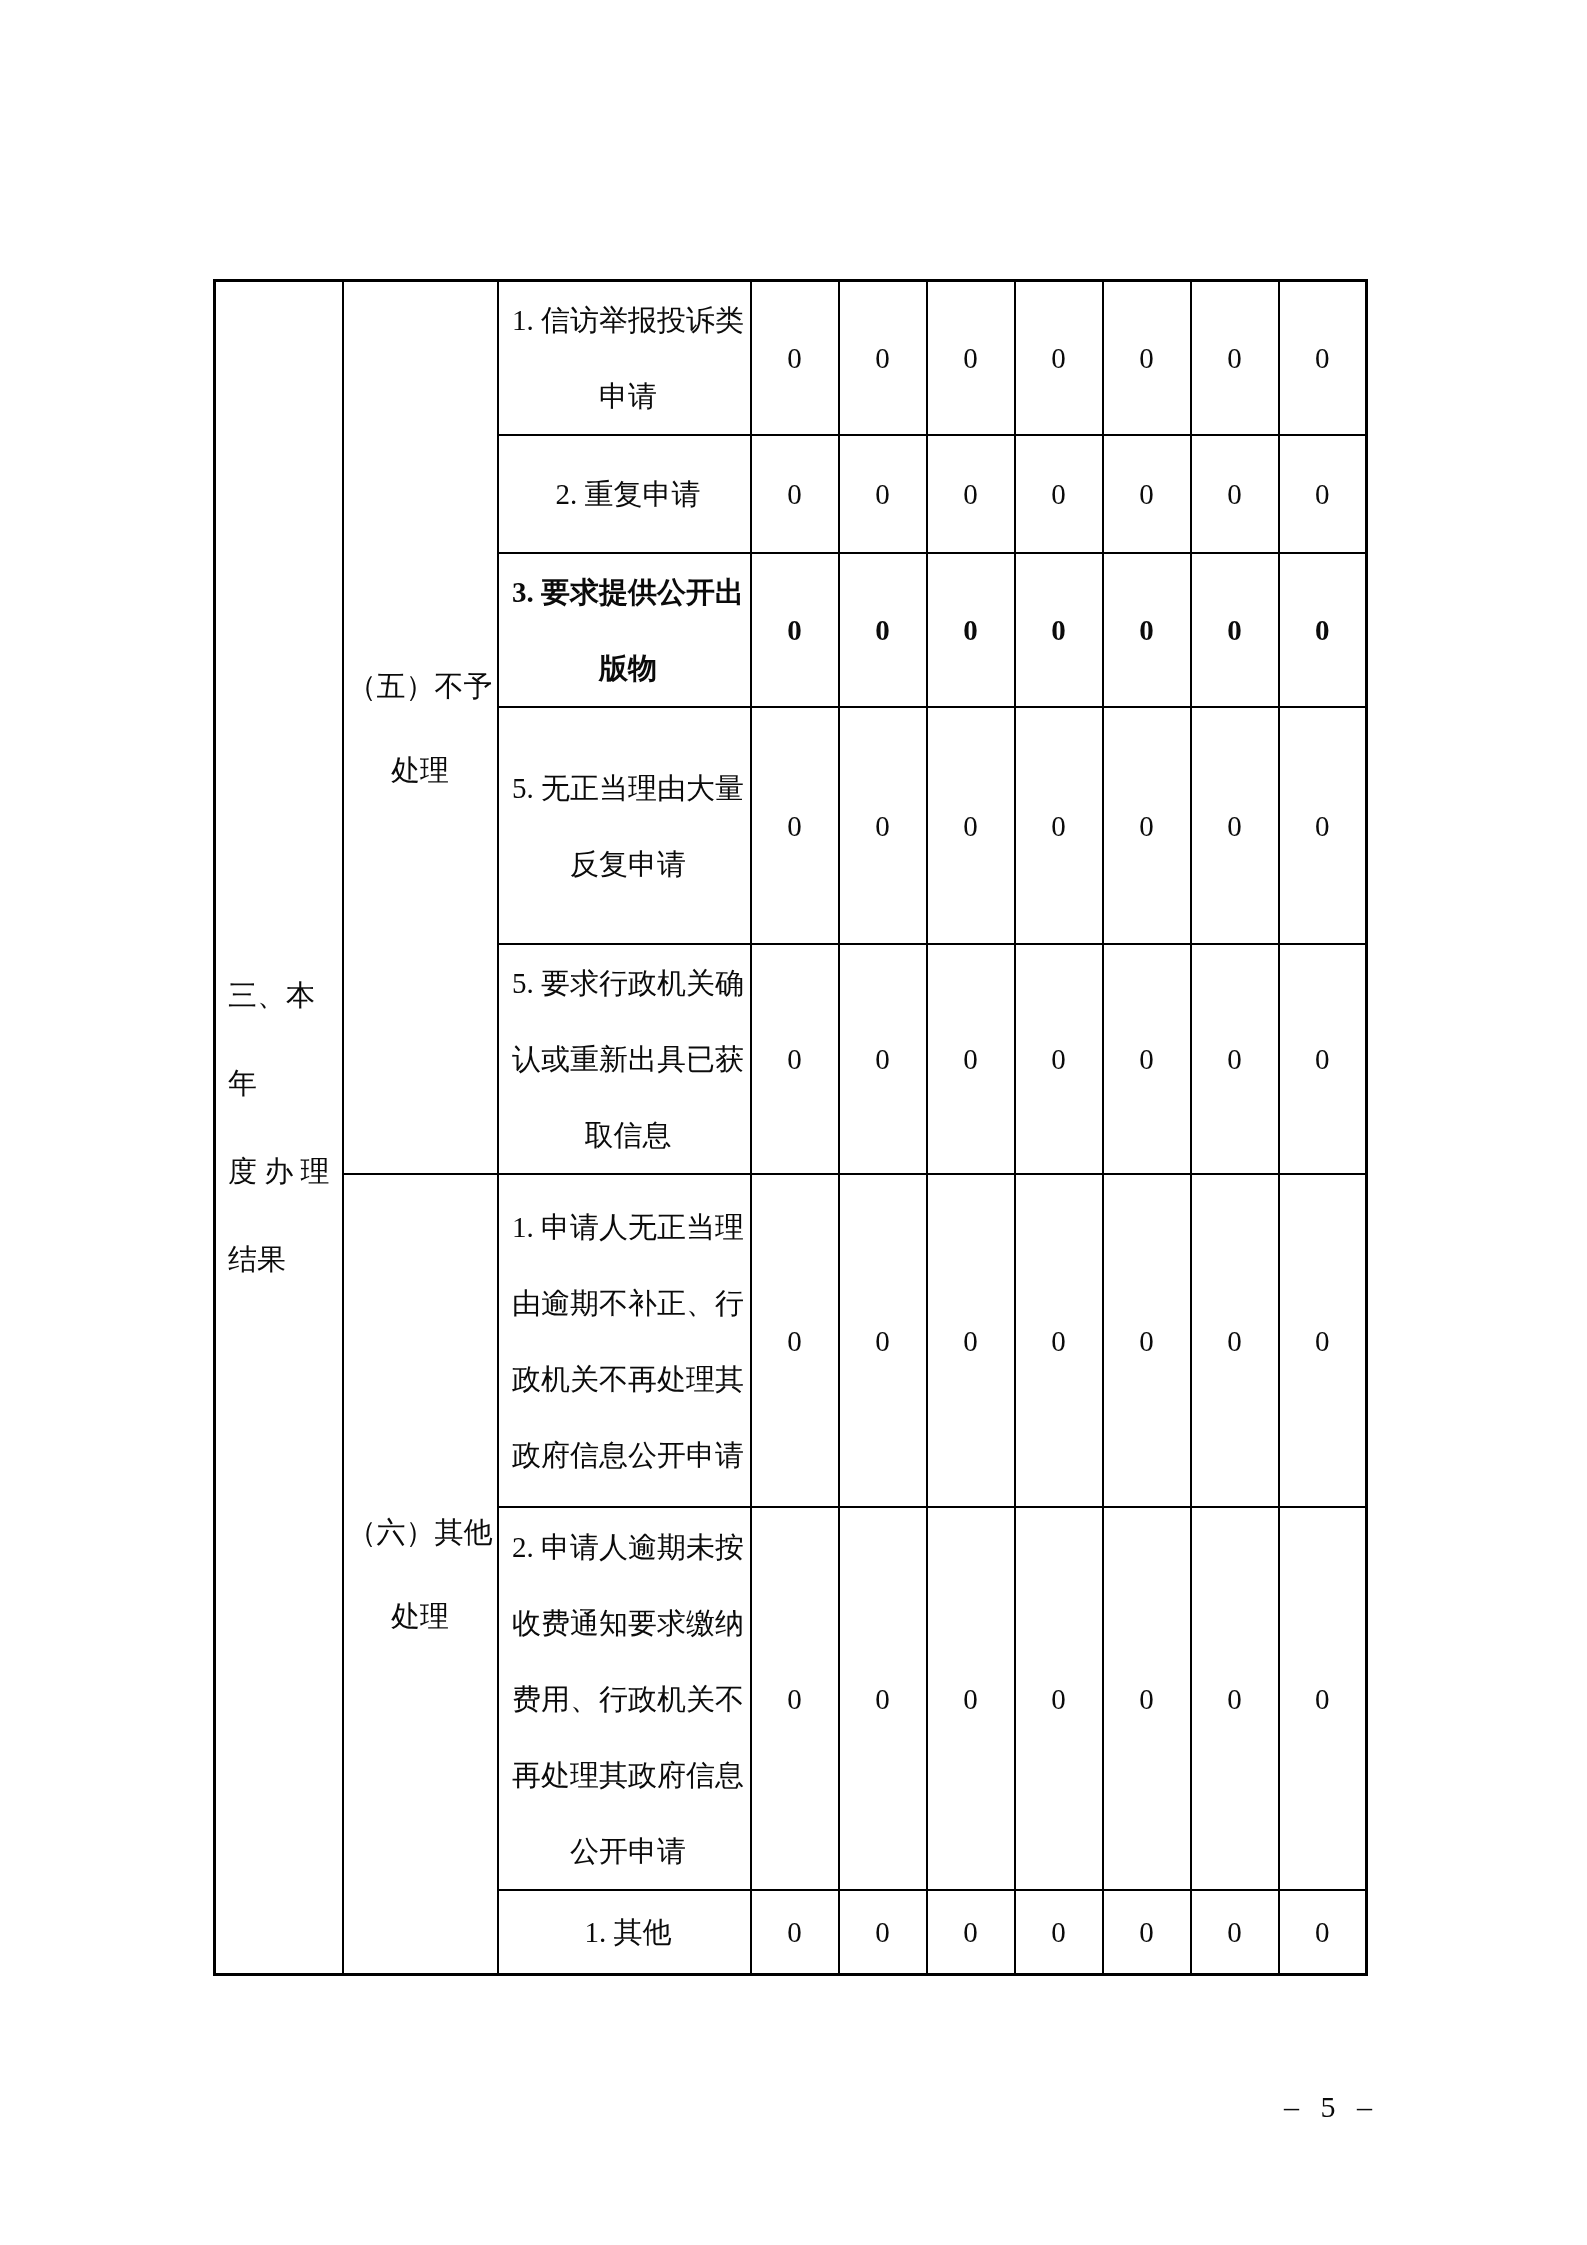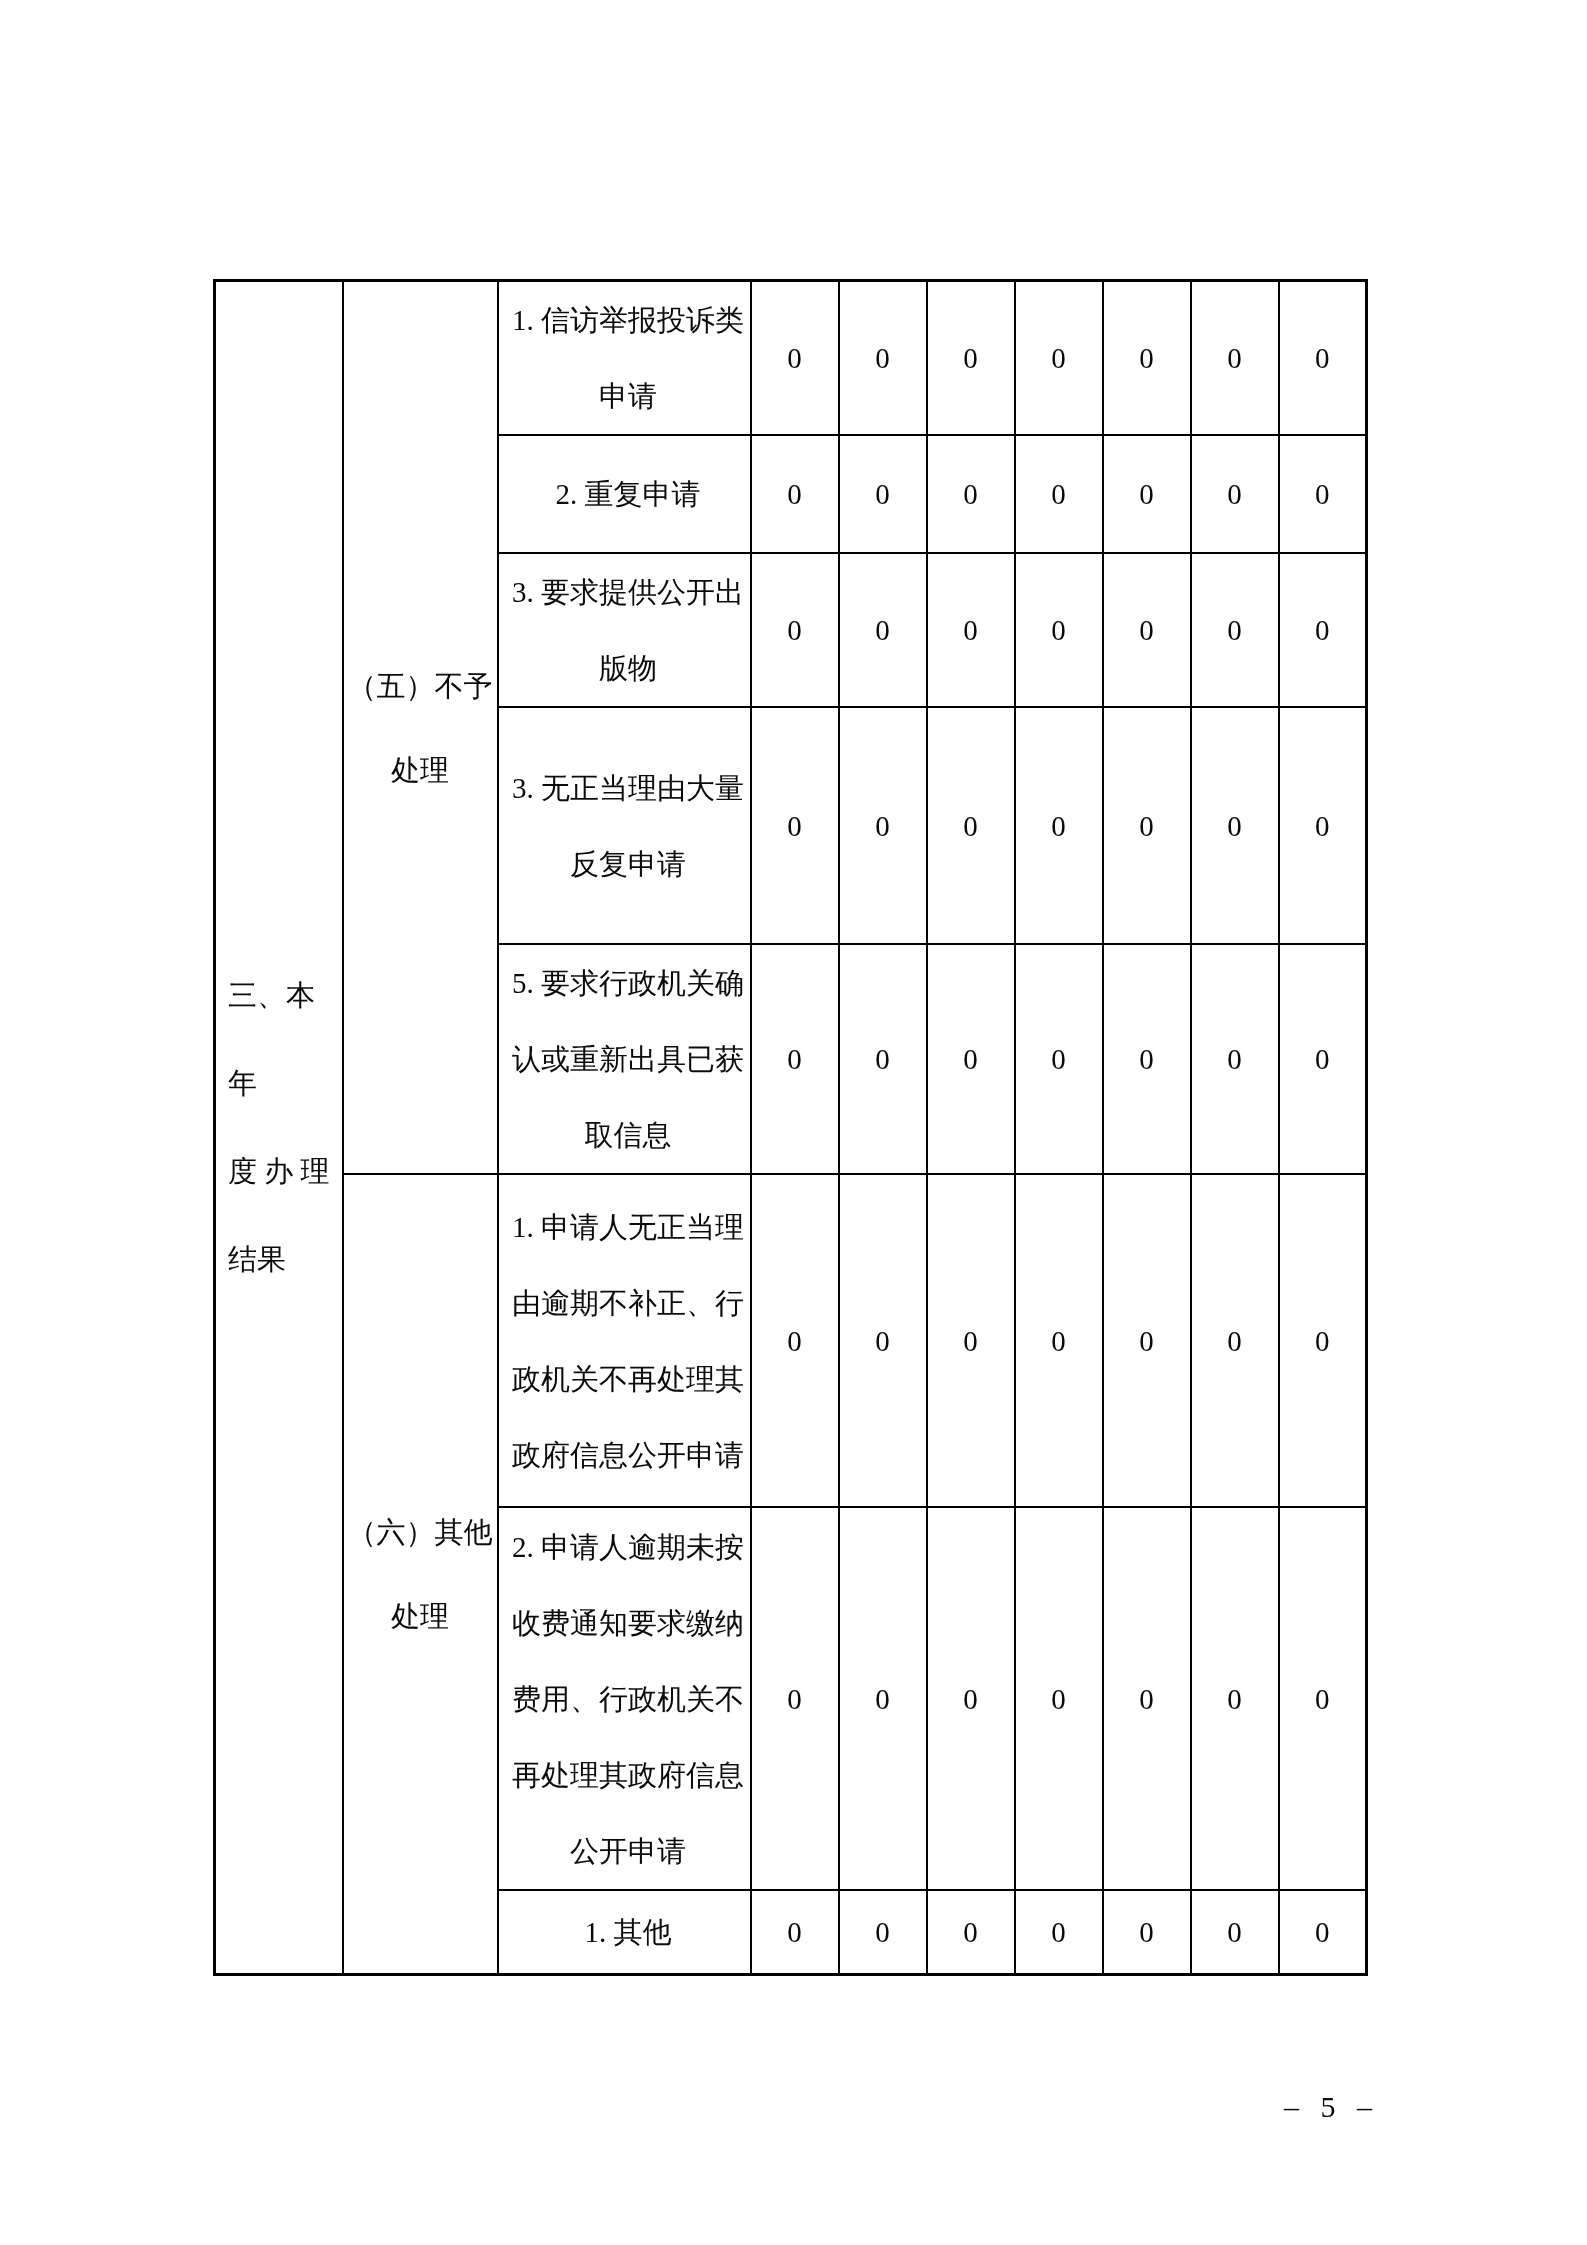--- a/index.html
+++ b/index.html
@@ -43,21 +43,21 @@
     padding:0 0 0 8px;
     text-align:center;
   }
   td.value-cell{
     text-align:center;
     font-size:30px;
     line-height:30px;
   }
   tr.r1{height:146px;}
   tr.r2{height:118px;}
-  tr.r3{height:152px;}
+  tr.r3{height:152px;font-weight:bold;}
   tr.r4{height:237px;}
   tr.r5{height:225px;}
   tr.r6{height:333px;}
   tr.r7{height:383px;padding-left:24px;}
   tr.r8{height:84px;}
   .page-number{
     position:absolute;
     left:1284px;top:2090px;
     font-size:30px;
     letter-spacing:7px;
@@ -116,21 +116,21 @@
       <td class="value-cell">0</td>
       <td class="value-cell">0</td>
       <td class="value-cell">0</td>
       <td class="value-cell">0</td>
       <td class="value-cell">0</td>
       <td class="value-cell">0</td>
       <td class="value-cell">0</td>
     </tr>
 
     <tr class="r4">
-      <td class="row-label">3. 无正当理由大量反复申请</td>
+      <td class="row-label">5. 无正当理由大量反复申请</td>
       <td class="value-cell">0</td>
       <td class="value-cell">0</td>
       <td class="value-cell">0</td>
       <td class="value-cell">0</td>
       <td class="value-cell">0</td>
       <td class="value-cell">0</td>
       <td class="value-cell">0</td>
     </tr>
 
     <tr class="r5">

